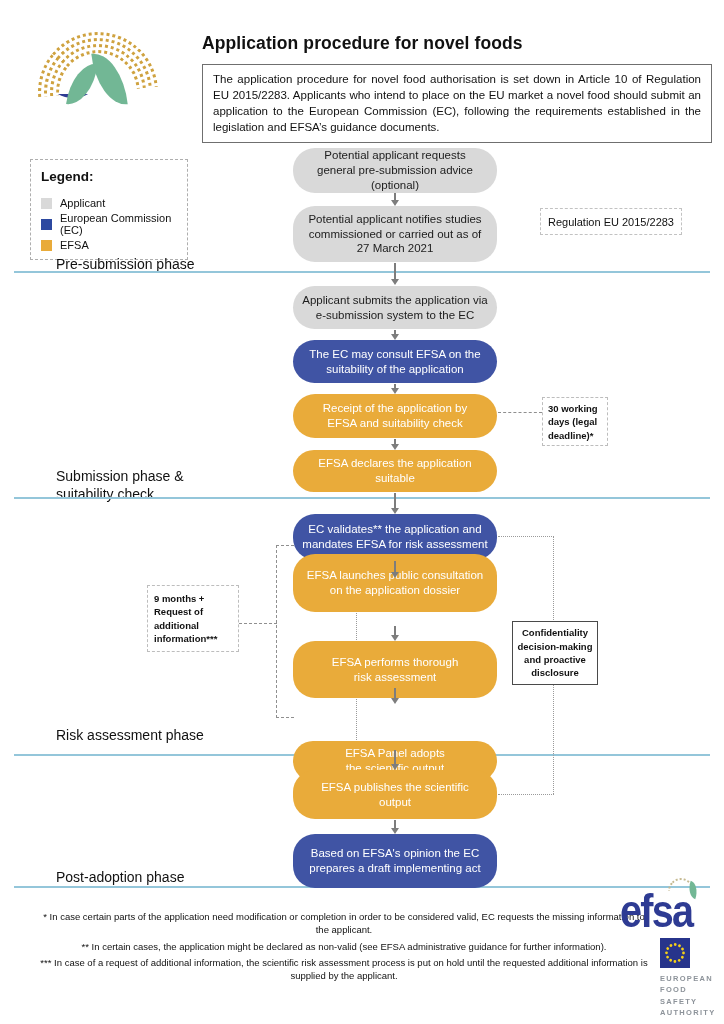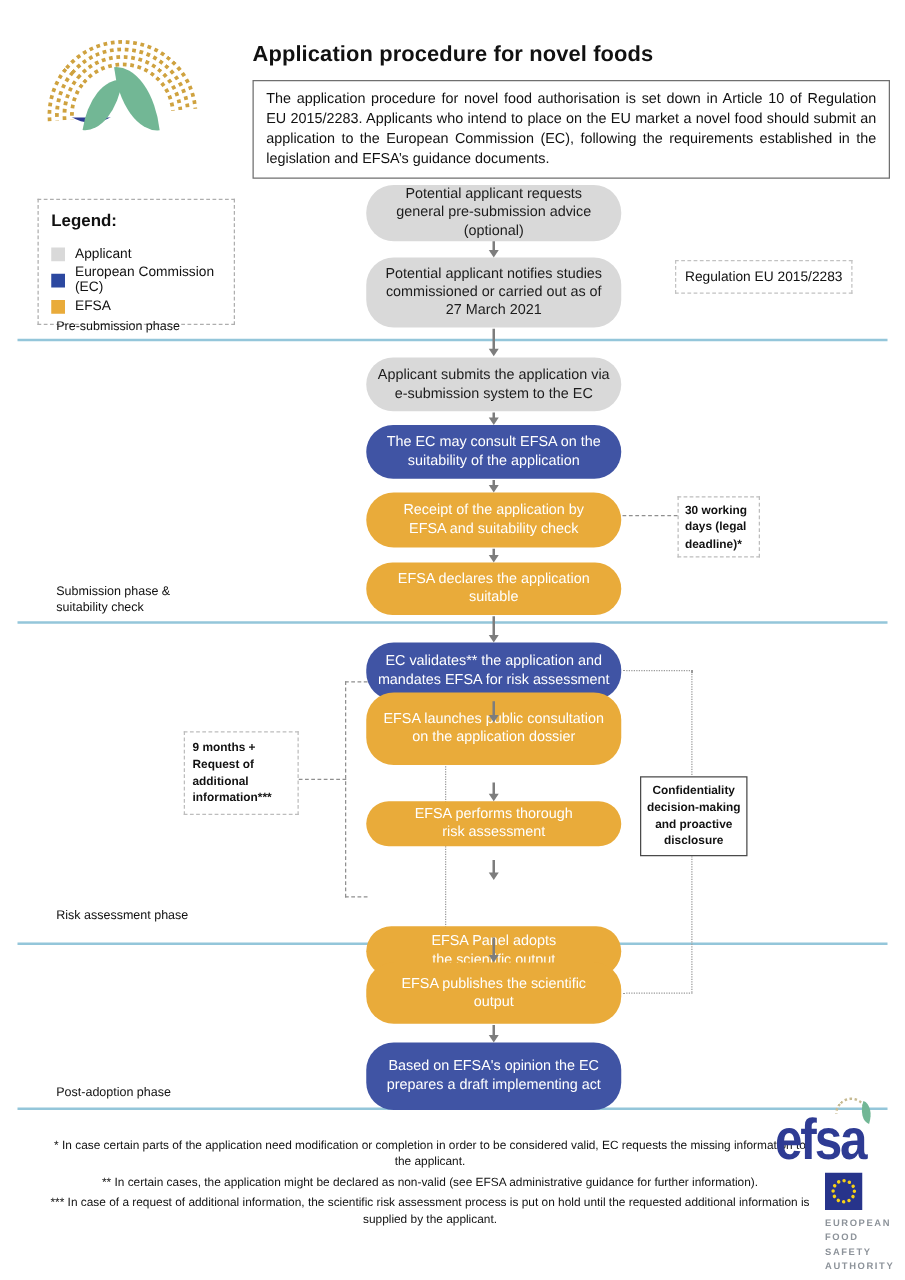--- a/index.html
+++ b/index.html
@@ -28,21 +28,21 @@
   .legend { position:absolute; left:30px; top:159px; width:158px; height:101px;
     border:1px dashed #aeaeae; padding:9px 10px; }
   .legend-title { font-size:13.5px; font-weight:bold; }
   .legend-items { margin-top:13px; }
   .legend-item { display:flex; align-items:center; gap:8px; font-size:11px; margin-bottom:3px; }
   .sw { width:11px; height:11px; flex:0 0 11px; }
   .sw.applicant { background:var(--applicant); }
   .sw.ec { background:var(--ec_dark); }
   .sw.efsa { background:var(--efsa); }
   
-  .phase-label { position:absolute; left:45px; font-size:10px; white-space:pre-line; line-height:1.25; }
+  .phase-label { position:absolute; left:56px; font-size:14px; white-space:pre-line; line-height:1.25; }
   .divider { position:absolute; left:14px; width:696px; height:2px; background:var(--divider); z-index:0; }
   
   .node { position:absolute; left:293px; width:204px; border-radius:22px; z-index:2;
     display:flex; align-items:center; justify-content:center; text-align:center;
     white-space:pre-line; font-size:11.5px; line-height:1.3; padding:4px 8px; }
   .node.applicant { background:var(--applicant); color:#1c1c1c; }
   .node.ec { background:var(--ec); color:#fff; }
   .node.efsa { background:var(--efsa); color:#fff; }
   
   .arrow { position:absolute; left:394px; width:1.5px; background:var(--arrow); z-index:2; }
@@ -146,21 +146,21 @@
   <div class="node efsa" style="top:394px; height:44px;">Receipt of the application by
 EFSA and suitability check</div>
   <div class="node ec" style="top:340px; height:43px;">The EC may consult EFSA on the
 suitability of the application</div>
   <div class="node efsa" style="top:450px; height:42px;">EFSA declares the application
 suitable</div>
   <div class="node ec" style="top:514px; height:46px;">EC validates** the application and
 mandates EFSA for risk assessment</div>
   <div class="node efsa" style="top:554px; height:58px;">EFSA launches public consultation
 on the application dossier</div>
-  <div class="node efsa" style="top:641px; height:36px;">EFSA performs thorough
+  <div class="node efsa" style="top:641px; height:57px;">EFSA performs thorough
 risk assessment</div>
   <div class="node efsa" style="top:741px; height:40px;">EFSA Panel adopts
 the scientific output</div>
   <div class="node efsa" style="top:770px; height:49px;">EFSA publishes the scientific
 output</div>
   <div class="node ec" style="top:834px; height:54px;">Based on EFSA's opinion the EC
 prepares a draft implementing act</div>
 
   <div class="arrow" style="top:193px; height:8px;"></div>
   <div class="arrow" style="top:263px; height:17px;"></div>

